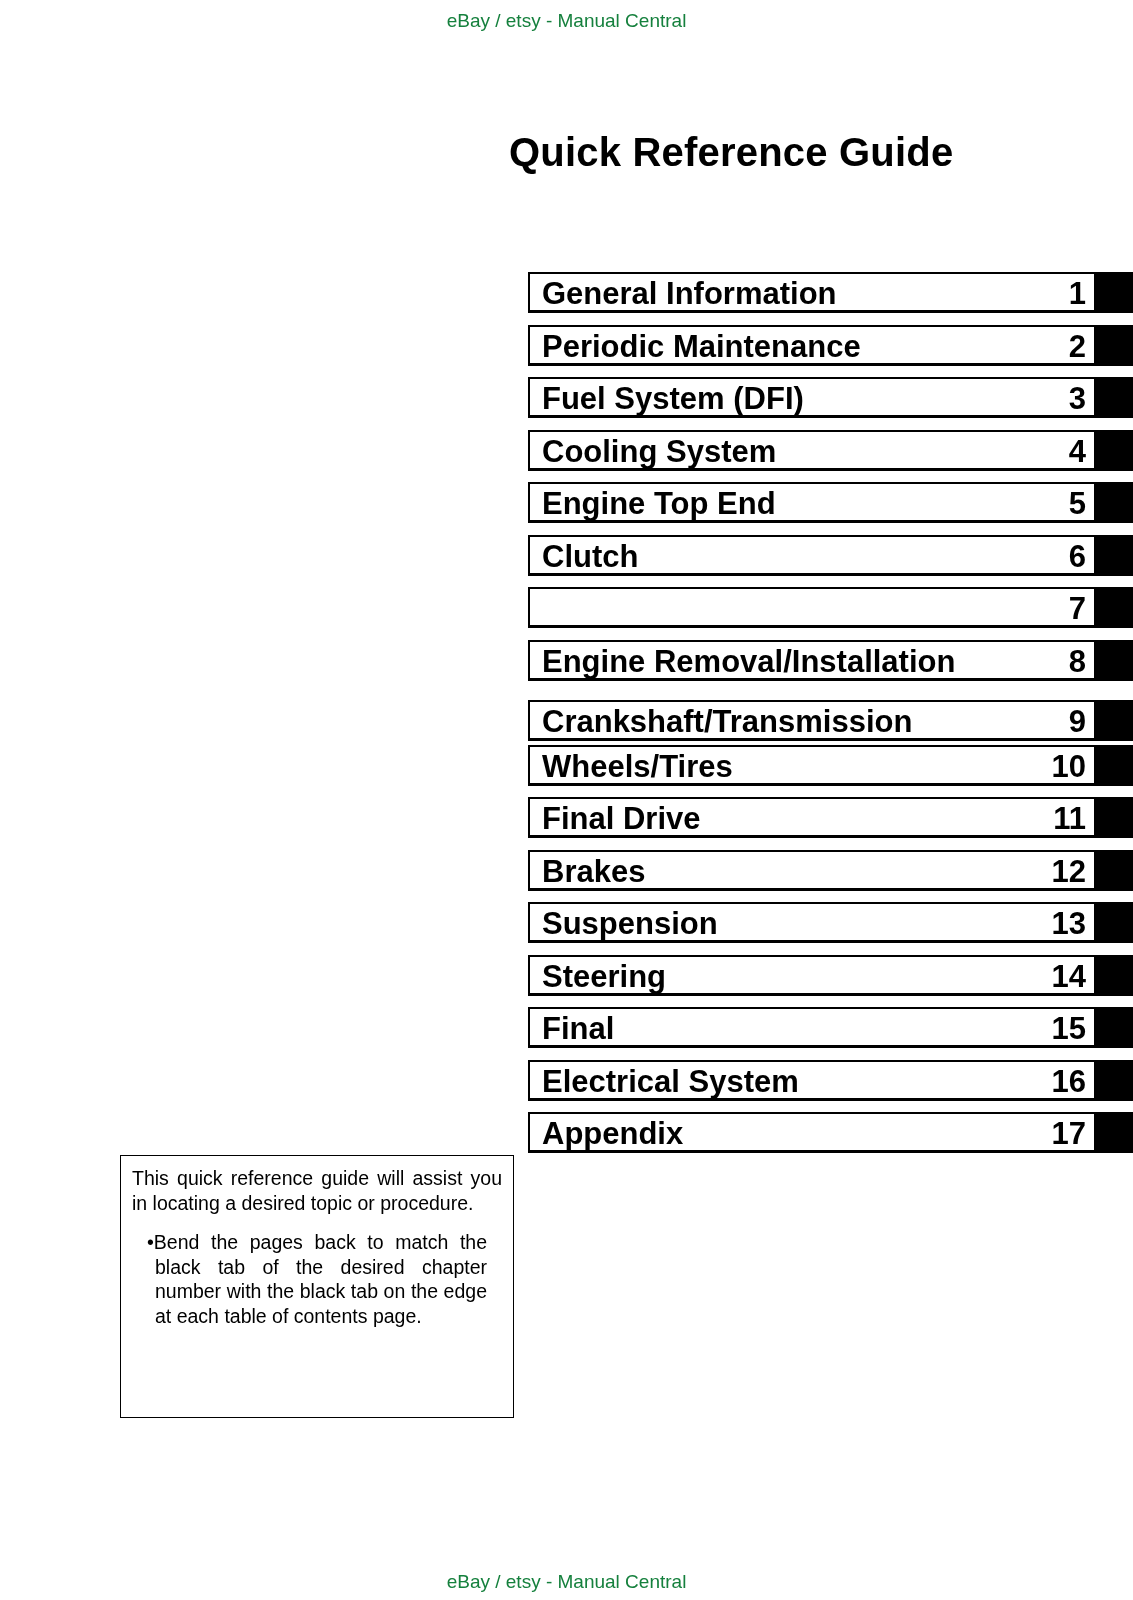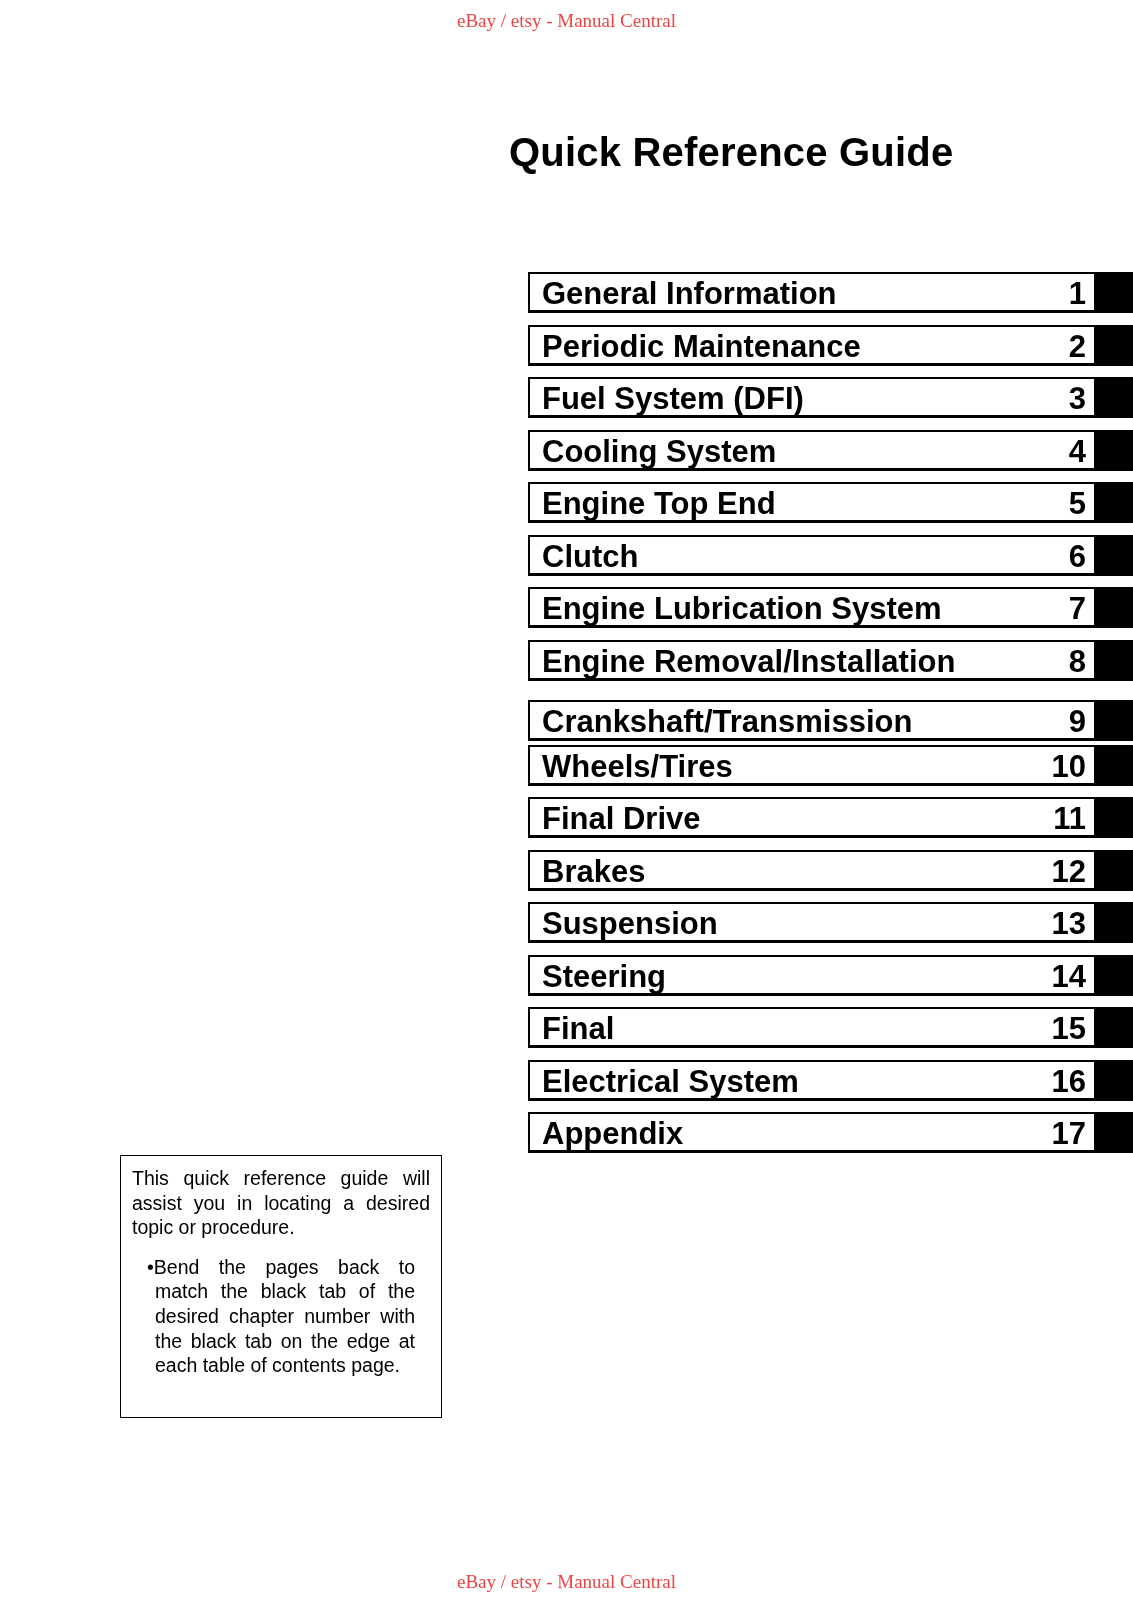--- a/index.html
+++ b/index.html
@@ -2,21 +2,21 @@
 <html><head>
   <meta charset="utf-8">
   <style>
     html, body { margin: 0; padding: 0; }
     body {
       width: 1133px; height: 1600px; background: #ffffff; position: relative; overflow: hidden;
       font-family: "Liberation Sans", sans-serif; color: #000;
     }
     .watermark {
       position: absolute; left: 0; width: 1133px; text-align: center;
-      font-family: Liberation Serif, serif; font-size: 19px; color: #ef4444;
+      font-family: Liberation Sans, sans-serif; font-size: 19px; color: #15803d;
     }
     .wm-top { top: 10px; }
     .wm-bottom { top: 1571px; }
     .page-title {
       position: absolute; left: 509px; top: 130px;
       font-family: "Liberation Sans", sans-serif; font-weight: bold; font-size: 40px; letter-spacing: 0.2px;
     }
     .toc {
       position: absolute; left: 528px; top: 272px; width: 605px;
     }
@@ -31,21 +31,21 @@
     .toc-label {
       position: absolute; left: 12px; top: 2px; font-weight: bold; font-size: 31px; line-height: 36px; white-space: nowrap;
     }
     .toc-num {
       position: absolute; right: 10px; top: 2px; font-weight: bold; font-size: 31px; line-height: 36px;
     }
     .toc-tab {
       position: absolute; left: 566px; top: 0; width: 39px; height: 41px; background: #000;
     }
     .note-box {
-      position: absolute; left: 120px; top: 1155px; width: 322px; height: 263px;
+      position: absolute; left: 120px; top: 1155px; width: 394px; height: 263px;
       border: 1.5px solid #000; box-sizing: border-box;
       padding: 10px 11px 0 11px;
       font-family: "Liberation Sans", sans-serif; font-size: 19.5px; line-height: 24.6px;
     }
     .note-p { margin: 0; text-align: justify; }
     .note-bullet { margin: 15px; padding-left: 8px; text-indent: -8px; text-align: justify; }
   </style>
 </head>
 <body>
 
@@ -91,21 +91,20 @@
   </div>
   <div class="toc-row" style="top:262.5px">
     <div class="toc-box">
       <span class="toc-label">Clutch</span>
       <span class="toc-num">6</span>
     </div>
     <div class="toc-tab"></div>
   </div>
   <div class="toc-row" style="top:315px">
     <div class="toc-box">
-      <span class="toc-label">Engine Lubrication System</span>
       <span class="toc-num">7</span>
     </div>
     <div class="toc-tab"></div>
   </div>
   <div class="toc-row" style="top:367.5px">
     <div class="toc-box">
       <span class="toc-label">Engine Removal/Installation</span>
       <span class="toc-num">8</span>
     </div>
     <div class="toc-tab"></div>

